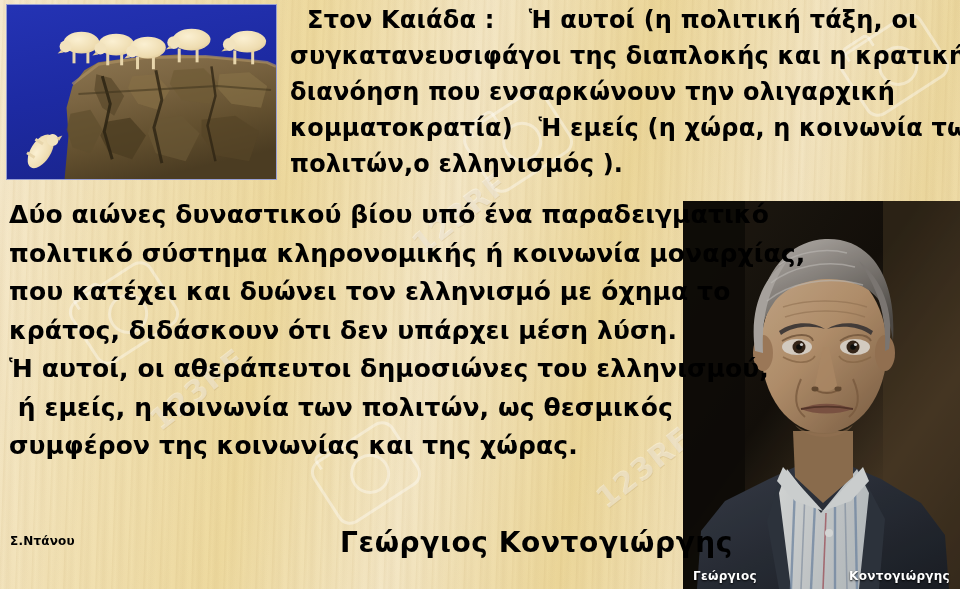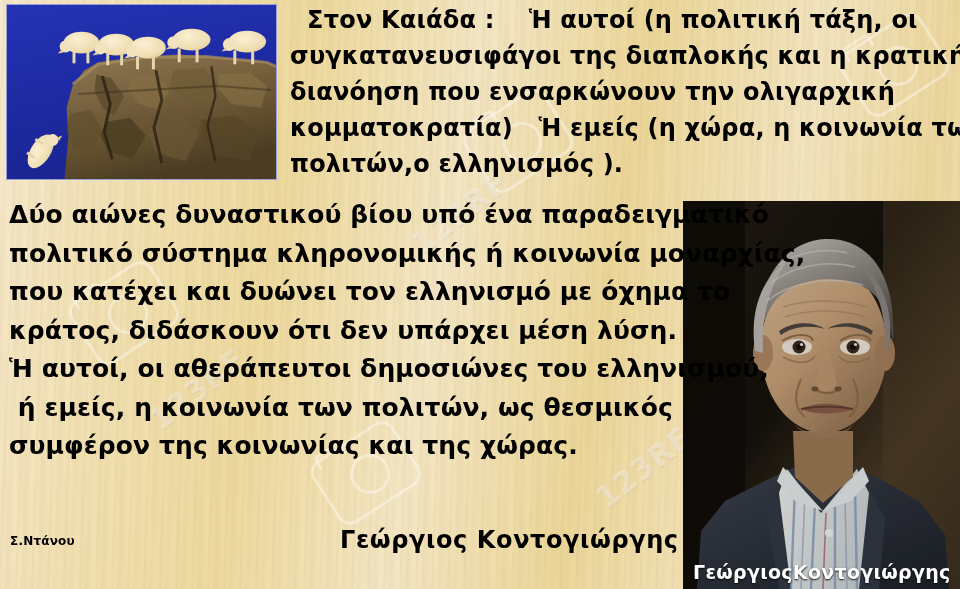--- a/index.html
+++ b/index.html
@@ -101,21 +101,21 @@
   #portrait-photo svg { display:block; width:100%; height:100%; }
 
   #portrait-caption {
     position:absolute;
     left:0; right:0; bottom:6px;
     display:flex;
     justify-content:space-between;
     padding:0 10px;
     color:#ffffff;
     font-family:"DejaVu Sans", sans-serif;
-    font-size:19px;
+    font-size:12px;
     font-weight:700;
     letter-spacing:0.3px;
     text-shadow:0 1px 2px rgba(0,0,0,0.9);
   }
 
   
   .blk {
     position:absolute;
     color:#000000;
     font-family:"DejaVu Sans", sans-serif;
@@ -141,21 +141,21 @@
 
   #signature-left {
     left:10px; top:534px;
     font-size:12px;
     font-weight:700;
     letter-spacing:0.2px;
   }
 
   #signature-author {
     left:340px; top:526px;
-    font-size:24px;
+    font-size:28px;
     font-weight:700;
     letter-spacing:0.6px;
     text-align:center;
   }
 </style>
 </head>
 <body>
 
 <div id="poster">
 

